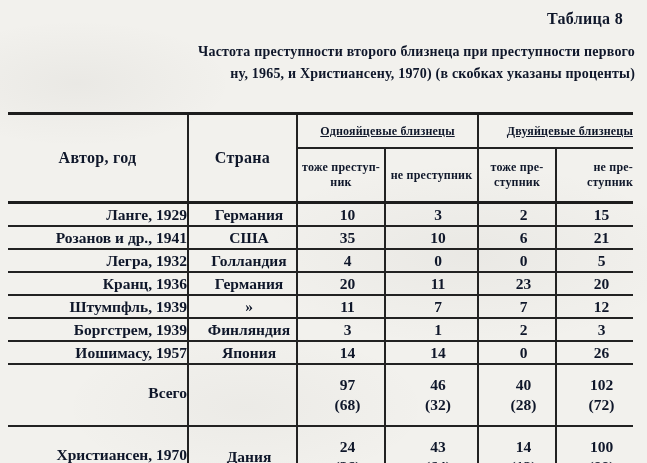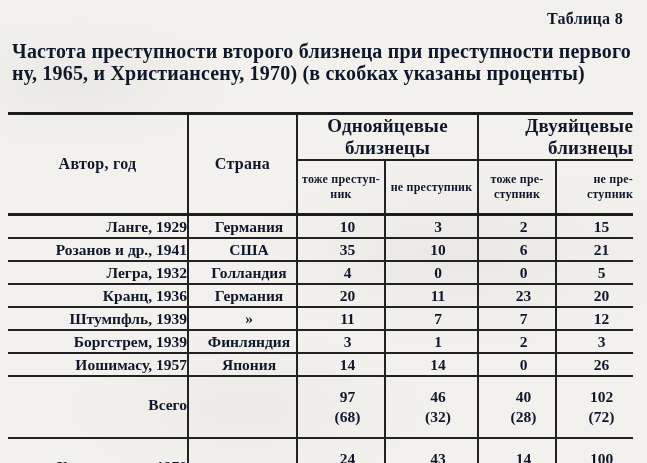--- a/index.html
+++ b/index.html
@@ -16,37 +16,37 @@
       radial-gradient(ellipse 220px 90px at 12% 18%, rgba(80,75,70,0.05), transparent 70%),
       radial-gradient(ellipse 320px 130px at 72% 55%, rgba(80,75,70,0.05), transparent 70%),
       radial-gradient(ellipse 260px 110px at 38% 88%, rgba(80,75,70,0.04), transparent 70%);
   }
   .tbl-label {
     position:absolute; top:10px; right:24px;
     font-size:16px; letter-spacing:0.3px;
   }
   .title {
     position:absolute; top:41px; left:12px; right:12px;
-    text-align:left; font-size:20px; line-height:21.5px; letter-spacing:0.2px;
+    text-align:right; font-size:14px; line-height:21.5px; letter-spacing:0.2px;
   }
   table.main {
     position:absolute; top:112px; left:8px;
     width:625px; table-layout:fixed;
     border-collapse:collapse;
     border-top:3px solid #1d1d1d;
   }
   th, td {
     border-left:2px solid #222; border-right:2px solid #222;
     padding:0; font-weight:700; overflow:hidden;
   }
   th:first-child, td:first-child { border-left:none; }
   th:last-child,  td:last-child  { border-right:none;text-align:right; }
   thead th { vertical-align:middle; text-align:center; }
   th.h-span  { font-size:16px; border-bottom:3px solid #1d1d1d; letter-spacing:0.3px; }
-  th.h-group { font-size:19px; height:32px; border-bottom:2px solid #222; letter-spacing:0.2px; }
+  th.h-group { font-size:12px; height:32px; border-bottom:2px solid #222; letter-spacing:0.2px;text-decoration:underline; }
   th.h-sub   { font-size:12px; height:52px; border-bottom:3px solid #1d1d1d;
                white-space:pre-line; line-height:15px; letter-spacing:0.2px; }
   tbody td { border-top:2px solid #222; font-size:15.5px; vertical-align:middle; }
   tbody tr.single td { height:21px; line-height:20px; }
   tbody tr.double td { height:42px; line-height:20px; }
   tbody tr:last-child td { border-bottom:none; }
   td.author { text-align:right; padding-left:10px;font-family:Liberation Serif, serif; }
   td.country, td.num { text-align:center; white-space:pre-line;padding-left:13px; }
   tr.totals td.author, tr.last td.author { vertical-align:top; padding-top:18px; }
 </style>

